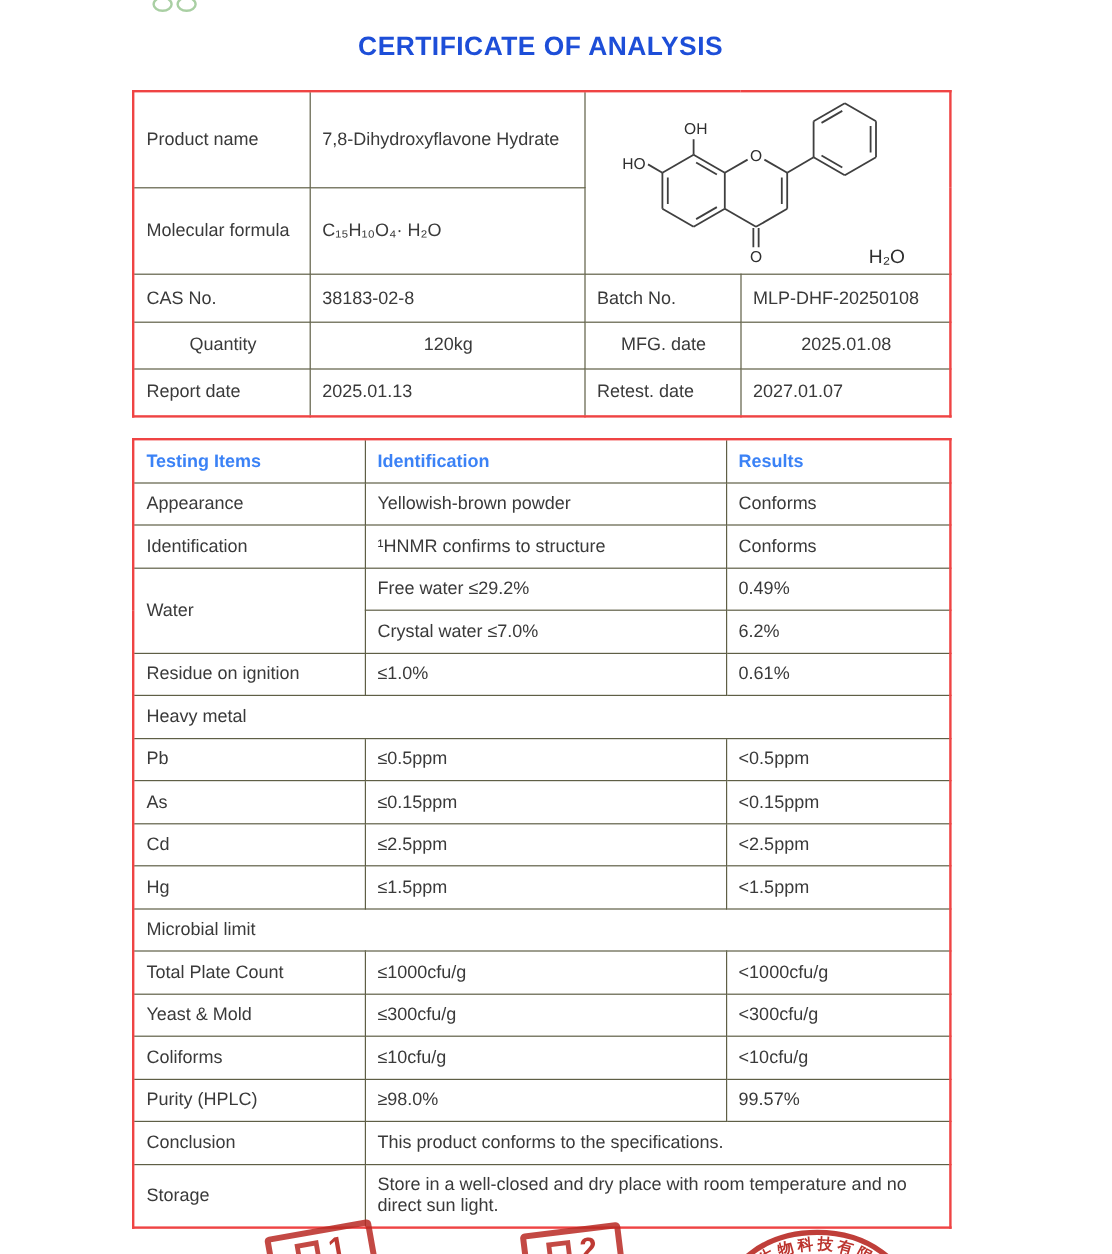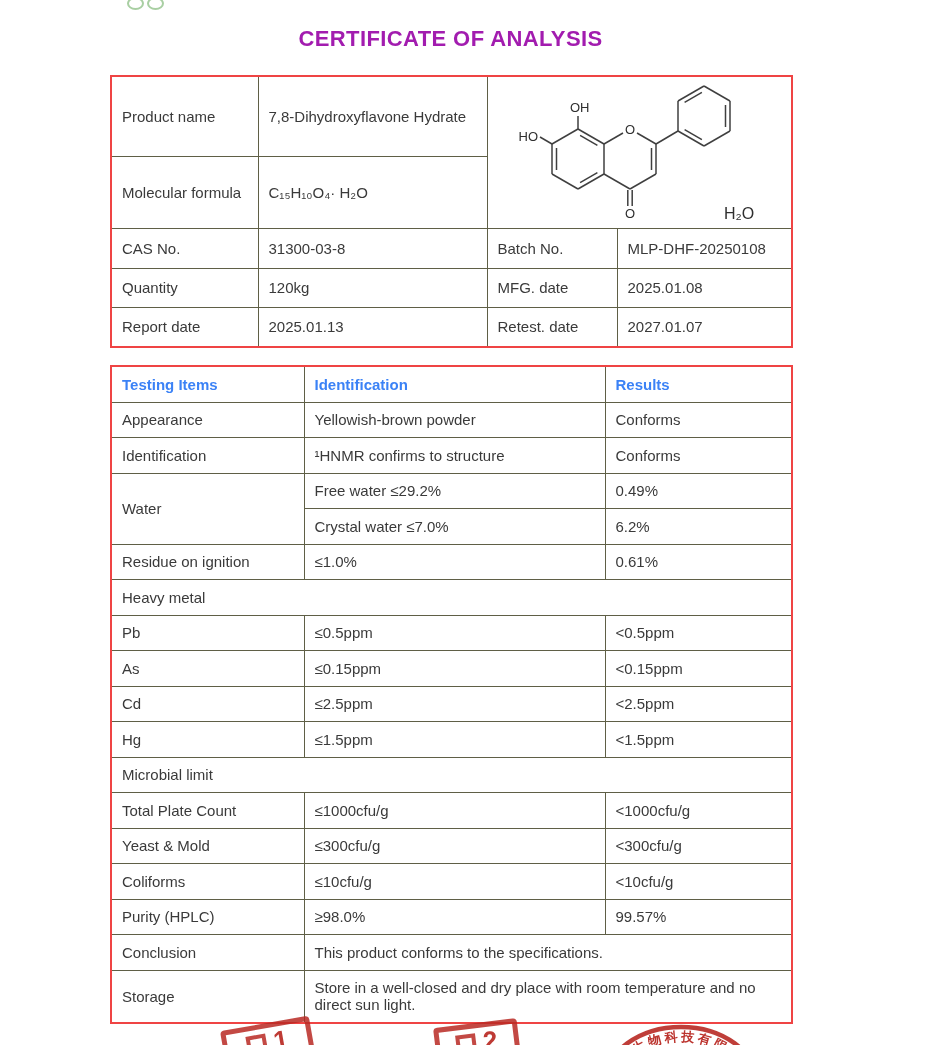--- a/index.html
+++ b/index.html
@@ -1,37 +1,37 @@
 <!DOCTYPE html>
 <html><head>
 <meta charset="utf-8">
 <style>
   html,body{margin:0;padding:0;background:#ffffff;}
   body{width:927px;height:1045px;overflow:hidden;font-family:"Liberation Sans",sans-serif;color:#3a3a3a;position:relative;}
   .page{position:absolute;left:0;top:0;width:927px;height:1045px;background:#fff;overflow:hidden;}
 
   .title{position:absolute;left:110px;top:26px;width:681px;margin:0;text-align:center;
-         font-size:22px;font-weight:700;color:#a21caf;letter-spacing:.4px;}
+         font-size:22px;font-weight:700;color:#1d4ed8;letter-spacing:.4px;}
 
   
   .green-arc{position:absolute;top:-3px;width:13px;height:9px;border:2px solid #a9cfa3;
              border-radius:50%;background:transparent;}
   .green-arc.a1{left:127px;}
   .green-arc.a2{left:147px;}
 
   table{border-collapse:collapse;table-layout:fixed;position:absolute;background:#fff;
         border:2px solid #ef4444;}
   td{border:1px solid #5f5f46;font-size:15px;padding:2px 8px 2px 10px;vertical-align:middle;
      overflow:hidden;color:#3a3a3a;}
   .b{font-weight:700;color:#3b82f6;}
 
   table.info{left:110px;top:75px;width:681px;}
   table.test{left:110px;top:365px;width:681px;}
 
-  tr.h80{height:80px;} tr.h72{height:72px;} tr.h40{height:40px;} tr.h39{height:39px;}
+  tr.h80{height:80px;} tr.h72{height:72px;} tr.h40{height:40px;} tr.h39{height:39px;text-align:center;}
   tr.h36{height:36px;} tr.hmid{height:35.5px;} tr.h53{height:53px;}
 
   td.structure-cell{padding:0;vertical-align:top;}
   .struct-svg{display:block;}
   .struct-svg line, .struct-svg polygon{stroke:#3f3f3f;stroke-width:1.5;fill:none;}
   .struct-svg text{fill:#2f2f2f;font-family:"Liberation Sans",sans-serif;font-size:13px;}
   .struct-svg text.big{font-size:16px;}
 
   
   .stamp-rect{position:absolute;border:5px solid rgba(184,41,35,.85);border-radius:4px;
@@ -107,21 +107,21 @@
           <text x="236" y="142" class="big">H₂O</text>
         </svg>
       </td>
     </tr>
     <tr class="h72">
       <td>Molecular formula</td>
       <td>C₁₅H₁₀O₄· H₂O</td>
     </tr>
     <tr class="h40">
       <td>CAS No.</td>
-      <td>31300-03-8</td>
+      <td>38183-02-8</td>
       <td>Batch No.</td>
       <td>MLP-DHF-20250108</td>
     </tr>
     <tr class="h39">
       <td>Quantity</td>
       <td>120kg</td>
       <td>MFG. date</td>
       <td>2025.01.08</td>
     </tr>
     <tr class="h40">

